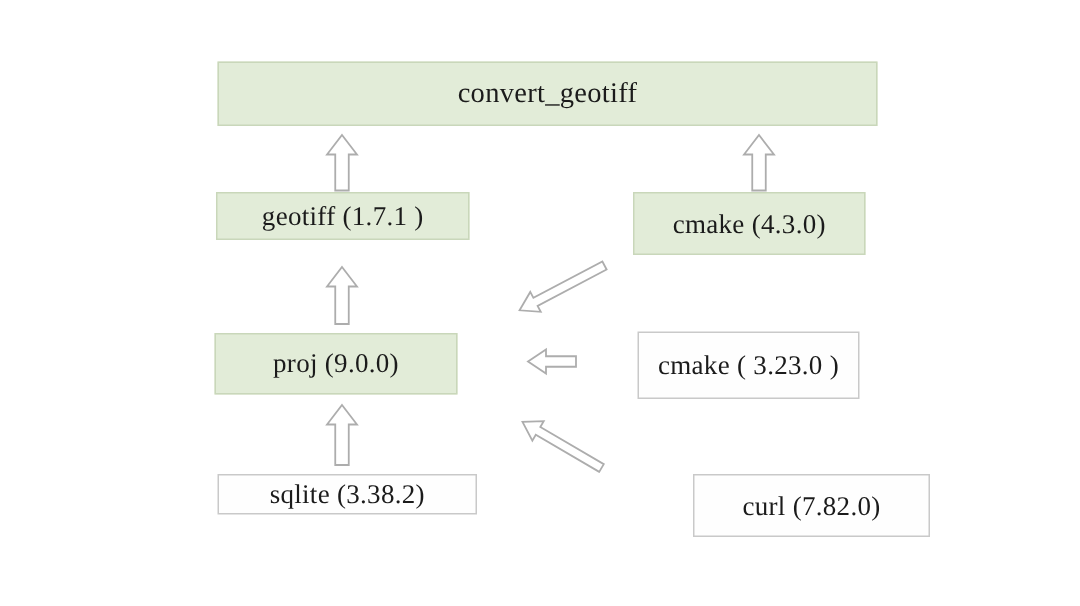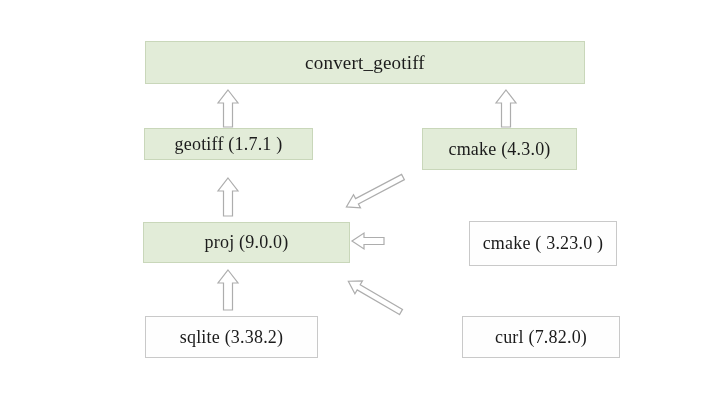--- a/index.html
+++ b/index.html
@@ -30,23 +30,23 @@
     background: #e2ecd8;
     border: 1px solid #c9d7ba;
   }
   .node.white {
     background: #fefefe;
     border: 1px solid #c9c9c9;
   }
   #node-convert { left: 145px; top: 41px;  width: 440px; height: 43px; font-size: 19px; }
   #node-geotiff { left: 144px; top: 128px; width: 169px; height: 32px; }
   #node-tiff    { left: 422px; top: 128px; width: 155px; height: 42px; }
-  #node-proj    { left: 143px; top: 222px; width: 207px; height: 41px; }
-  #node-cmake   { left: 425px; top: 221px; width: 148px; height: 45px; margin-left: 44px; }
-  #node-sqlite  { left: 145px; top: 316px; width: 173px; height: 42px; }
+  #node-proj    { left: 143px; top: 222px; width: 162px; height: 41px; }
+  #node-cmake   { left: 425px; top: 221px; width: 148px; height: 45px; }
+  #node-sqlite  { left: 145px; top: 316px; width: 173px; height: 27px; }
   #node-curl    { left: 422px; top: 316px; width: 158px; height: 42px; margin-left: 40px; }
   #arrow-layer {
     position: absolute;
     left: 0; top: 0;
     width: 720px; height: 404px;
     pointer-events: none;
   }
   #arrow-layer polygon {
     fill: #ffffff;
     stroke: #adadad;

